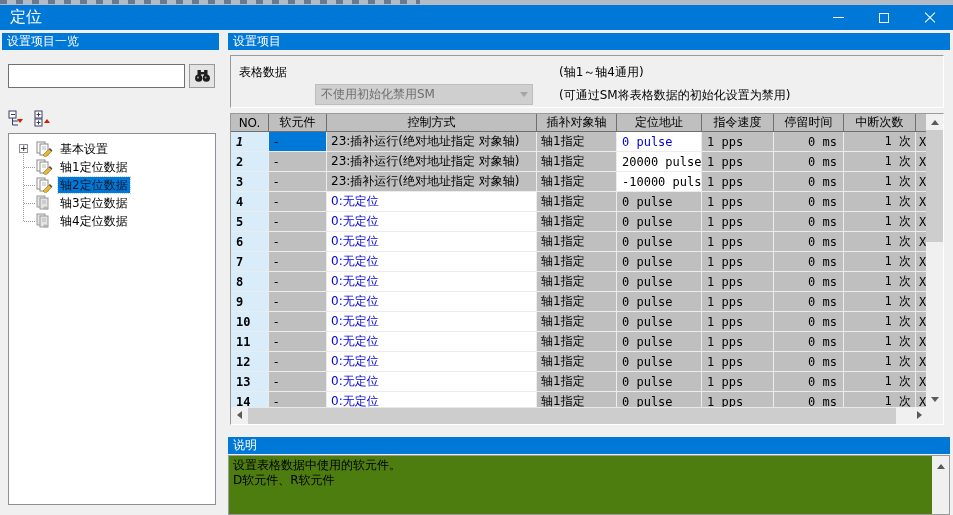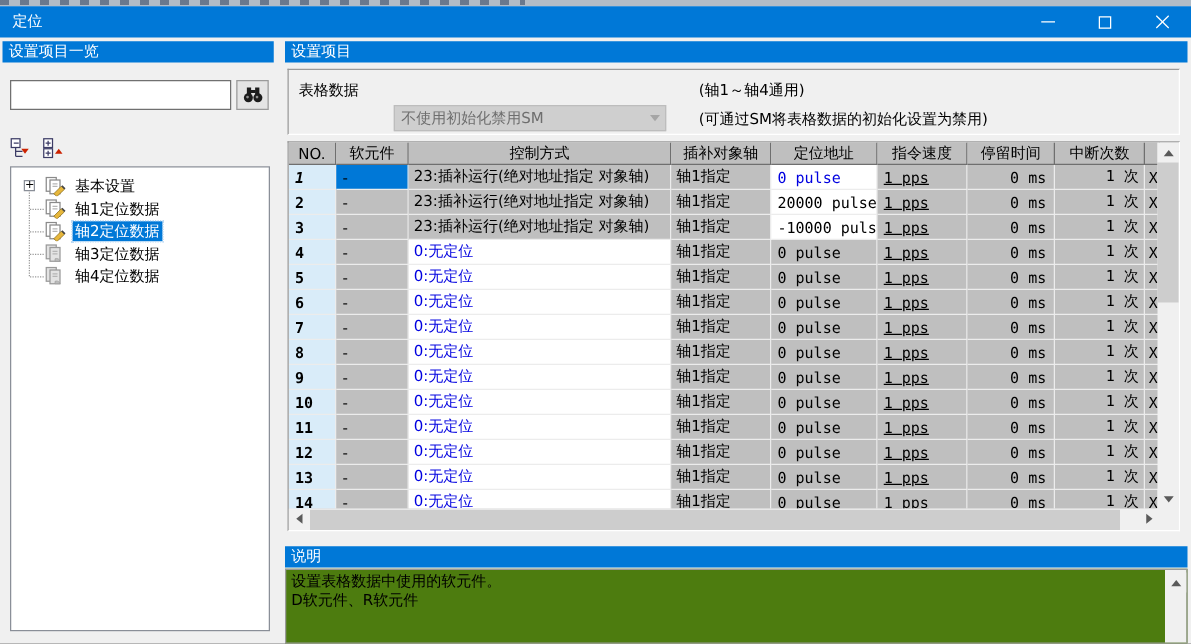--- a/index.html
+++ b/index.html
@@ -8,21 +8,21 @@
     font-family:"DejaVu Sans",sans-serif; font-size:12px; color:#000; overflow:hidden; }
 
   
   .top-strip{ position:absolute; left:0; top:0; width:953px; height:5px; background:#b3bcc6;
     background-image:repeating-linear-gradient(90deg, rgba(45,65,95,.55) 0 7px, transparent 7px 16px);
     background-size:420px 4px; background-repeat:no-repeat; }
 
   
   .titlebar{ position:absolute; left:0; top:5px; width:953px; height:25px; background:#0078d7;
     color:#fff; display:flex; align-items:center; }
-  .tb-title{ margin-left:10px; font-size:12px; }
+  .tb-title{ margin-left:10px; font-size:16px; }
   .tb-btns{ margin-left:auto; display:flex; height:100%; }
   .tb-btn{ width:46px; height:100%; display:flex; align-items:center; justify-content:center; cursor:default; }
   .glyph-min{ width:11px; height:1px; background:#fff; }
   .glyph-max{ width:10px; height:10px; border:1px solid #fff; }
   .glyph-close{ position:relative; width:12px; height:12px; }
   .glyph-close::before,.glyph-close::after{ content:""; position:absolute; left:-1px; top:5px;
     width:14px; height:1px; background:#fff; }
   .glyph-close::before{ transform:rotate(45deg); }
   .glyph-close::after{ transform:rotate(-45deg); }
 
@@ -42,21 +42,21 @@
   .treebox{ position:absolute; left:8px; top:133px; width:208px; height:372px;
     background:#fff; border:1px solid #8a8f98; }
   .tree{ position:relative; padding-top:6px; }
   .tree .vline{ position:absolute; left:14px; top:15px; height:72px; border-left:1px dotted #9a9a9a; }
   .titem{ position:relative; height:18px; }
   .titem .stub{ position:absolute; left:15px; top:9px; width:11px; border-top:1px dotted #9a9a9a; }
   .expandbox{ position:absolute; left:10px; top:4px; width:9px; height:9px; background:#fff;
     border:1px solid #8a8f98; font-size:9px; line-height:7px; text-align:center; z-index:2; }
   .ticon{ position:absolute; left:27px; top:1px; width:17px; height:16px; }
   .tlabel{ position:absolute; left:49px; top:1px; padding:0 2px; white-space:nowrap; line-height:16px; }
-  .titem.selected .tlabel{ background:#0078d7; color:#ffffff; outline:1px dotted #bcd9f2; }
+  .titem.selected .tlabel{ background:#0078d7; color:#0f172a; outline:1px dotted #bcd9f2; }
 
   
   .groupbox{ position:absolute; left:230px; top:55px; width:714px; height:53px; background:#f0f0f0;
     border:1px solid; border-color:#9a9a9a #ffffff #ffffff #9a9a9a; }
   .gb-label{ position:absolute; left:8px; top:8px; }
   .dd{ position:absolute; left:84px; width:218px; height:21px; background:#cfcfcf;
     border:1px solid #bdbdbd; color:#6e6e6e; display:flex; align-items:center; padding-left:5px; }
   .dd1{ top:5px; } .dd2{ top:28px; }
   .chev{ margin-left:auto; margin-right:4px; width:0; height:0;
     border-left:4px solid transparent; border-right:4px solid transparent; border-top:5px solid #a5a5a5; }
@@ -80,21 +80,21 @@
     font-family:"DejaVu Sans Mono",monospace; }
   .grow.current .c0{ font-style:italic; }
   .gcell.c1{ padding-left:5px; }
   .grow.current .c1{ background:#0078d7; }
   .gcell.c2{ padding-left:4px; }
   .gcell.c2.def{ background:#fff; color:#0000e0; }
   .gcell.c3{ padding-left:4px; }
   .gcell.c4{ padding-left:5px; }
   .gcell.c4.a-sel{ background:#fff; color:#0000e0; }
   .gcell.c4.a-set{ background:#fff; color:#000; }
-  .gcell.c5{ padding-left:5px;text-decoration:underline; }
+  .gcell.c5{ padding-left:5px; }
   .gcell.c6{ justify-content:flex-end; padding-right:6px; }
   .gcell.c7{ justify-content:flex-end; padding-right:4px; }
   .gcell.c8{ padding-left:3px; }
 
   
   .vscroll{ position:absolute; right:0; top:0; width:17px; height:293px; background:#f0f0f0; }
   .vscroll .thumb{ position:absolute; left:0; top:16px; width:17px; height:112px; background:#cdcdcd; }
   .sbtn{ position:absolute; width:17px; height:16px; background:#f0f0f0;
     display:flex; align-items:center; justify-content:center; }
   .arr-up{ width:0; height:0; border-left:4px solid transparent; border-right:4px solid transparent;

